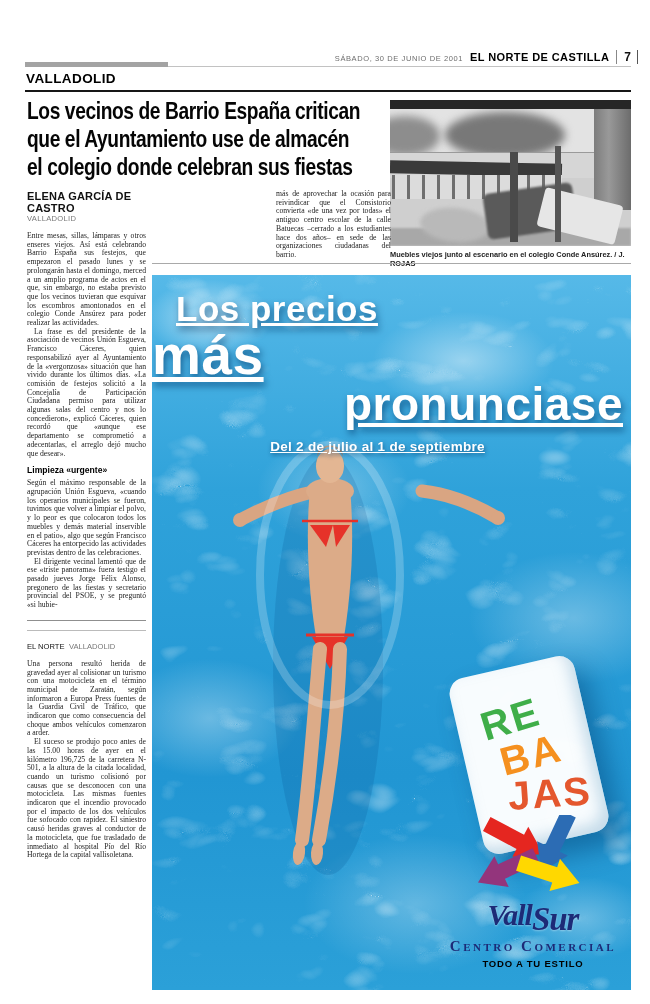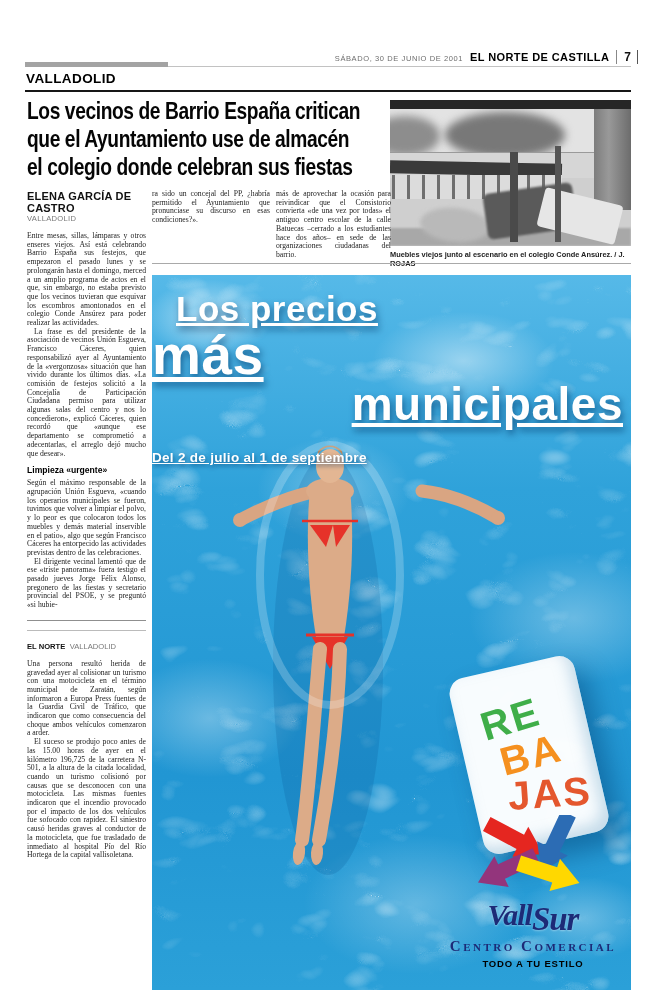--- a/index.html
+++ b/index.html
@@ -69,21 +69,21 @@
   }
   .mid-rule { position:absolute; left:152px; top:263px; width:479px; height:1px; background:#a9a9a9; }
   
   .divider { margin:10px 0 7px 0; border-top:1px solid #8f8f8f; }
   .headline2 .hl2 {
     white-space:nowrap; transform:scaleX(.94); transform-origin:left center;
     font-family:"Liberation Sans", sans-serif; font-weight:bold; font-size:14px; line-height:15.6px;
     letter-spacing:-.3px; color:#050505;
   }
   .byline2 { margin:9px 0 7px 0; border-top:1px solid #bbb; padding-top:4px; font-family:"Liberation Sans", sans-serif; }
-  .byline2 .nm { font-size:7.6px; font-weight:bold; }
+  .byline2 .nm { font-size:7.6px; font-weight:normal; }
   .byline2 .pl { font-size:7.6px; color:#777; }
   
   .ad {
     position:absolute; left:152px; top:275px; width:479px; height:715px; overflow:hidden;
     background:linear-gradient(180deg,#56b9e8 0%, #2fa2da 30%, #2196d3 70%, #2ba0d8 100%);
   }
   .ad::before {
     content:""; position:absolute; inset:0;
     background:
       radial-gradient(90px 55px at 12% 6%, rgba(255,255,255,.55), transparent 70%),
@@ -94,21 +94,21 @@
       radial-gradient(160px 100px at 55% 88%, rgba(255,255,255,.28), transparent 70%),
       radial-gradient(100px 60px at 90% 90%, rgba(255,255,255,.30), transparent 70%);
   }
   .water-svg, .swimmer-svg { position:absolute; left:0; top:0; width:479px; height:715px; }
   .ad-title { position:absolute; left:0; top:14px; width:479px; font-family:"Liberation Sans", sans-serif; font-weight:bold; color:#fff;text-decoration:underline; }
   .ad-l1, .ad-l2, .ad-l3 { text-shadow:2px 4px 7px rgba(0,55,105,.65); letter-spacing:.5px; }
   .ad-l1 { font-size:35px; padding-left:24px; }
   .ad-l2 { font-size:55px; padding-right:108px; margin-top:-6px; }
   .ad-l3 { font-size:46px; text-align:right; padding-right:8px; margin-top:-10px; }
   .ad-dates {
-    text-align:left; padding-right:28px; margin-top:19px; font-size:13.5px; letter-spacing:.3px;
+    text-align:center; padding-right:28px; margin-top:8px; font-size:13.5px; letter-spacing:.3px;
     text-shadow:1px 2px 4px rgba(0,55,105,.7);
   }
   .raft {
     position:absolute; left:313px; top:390px; width:128px; height:180px;
     background:rgba(255,255,255,.97); border-radius:16px; transform:rotate(-13deg);
     box-shadow:10px 16px 26px rgba(0,60,110,.45), inset -6px -8px 14px rgba(150,190,215,.5);
     display:flex; flex-direction:column; align-items:center; justify-content:center;
     font-family:"Liberation Sans", sans-serif; font-weight:bold;
   }
   .raft .rl { font-size:40px; line-height:40px; letter-spacing:2px; }
@@ -188,21 +188,20 @@
 
     <div class="byline2">
       <span class="nm">EL NORTE</span>
       <span class="pl">VALLADOLID</span>
     </div>
     <p>Una persona resultó herida de gravedad ayer al colisionar un turismo con una motocicleta en el término municipal de Zaratán, según informaron a Europa Press fuentes de la Guardia Civil de Tráfico, que indicaron que como consecuencia del choque ambos vehículos comenzaron a arder.</p>
     <p class="indent">El suceso se produjo poco antes de las 15.00 horas de ayer en el kilómetro 196,725 de la carretera N-501, a la altura de la citada localidad, cuando un turismo colisionó por causas que se desconocen con una motocicleta. Las mismas fuentes indicaron que el incendio provocado por el impacto de los dos vehículos fue sofocado con rapidez. El siniestro causó heridas graves al conductor de la motocicleta, que fue trasladado de inmediato al hospital Pío del Río Hortega de la capital vallisoletana.</p>
   </div>
 
   <div class="col2 bodycol">
-    <p>ra sido un concejal del PP, ¿habría permitido el Ayuntamiento que pronunciase su discurso en esas condiciones?».</p>
   </div>
   <div class="col3 bodycol">
     <p>más de aprovechar la ocasión para reivindicar que el Consistorio convierta «de una vez por todas» el antiguo centro escolar de la calle Batuecas –cerrado a los estudiantes hace dos años– en sede de las organizaciones ciudadanas del barrio.</p>
   </div>
 
   <div class="ad">
 
     <svg class="water-svg" viewBox="0 0 479 715" preserveAspectRatio="none" xmlns="http://www.w3.org/2000/svg">
       <filter id="caustic" x="0" y="0" width="100%" height="100%">
         <feTurbulence type="turbulence" baseFrequency="0.016 0.026" numOctaves="2" seed="8" result="n"></feTurbulence>
@@ -238,21 +237,21 @@
 
       <ellipse cx="147" cy="578" rx="6" ry="12" fill="#dcab88" transform="rotate(8 147 578)"></ellipse>
       <ellipse cx="165" cy="578" rx="6" ry="12" fill="#dcab88" transform="rotate(4 165 578)"></ellipse>
 
       <ellipse cx="178" cy="300" rx="70" ry="130" fill="none" stroke="rgba(255,255,255,0.22)" stroke-width="8"></ellipse>
     </svg>
 
     <div class="ad-title">
       <div class="ad-l1">Los precios</div>
       <div class="ad-l2">más</div>
-      <div class="ad-l3">municipales</div>
+      <div class="ad-l3">pronunciase</div>
       <div class="ad-dates">Del 2 de julio al 1 de septiembre</div>
     </div>
 
     <div class="raft">
       <div class="rl rl-re">RE</div>
       <div class="rl rl-ba">BA</div>
       <div class="rl rl-jas">JAS</div>
     </div>
 
     <div class="brand">

